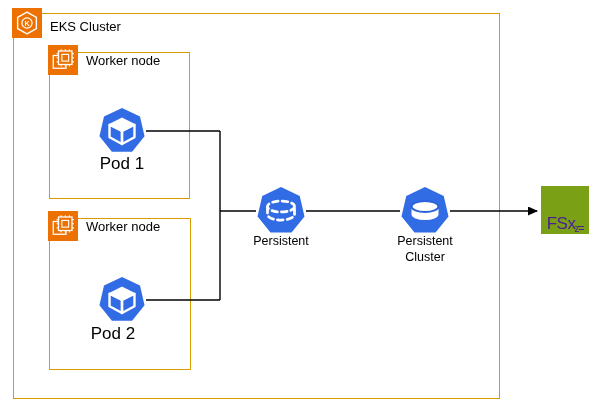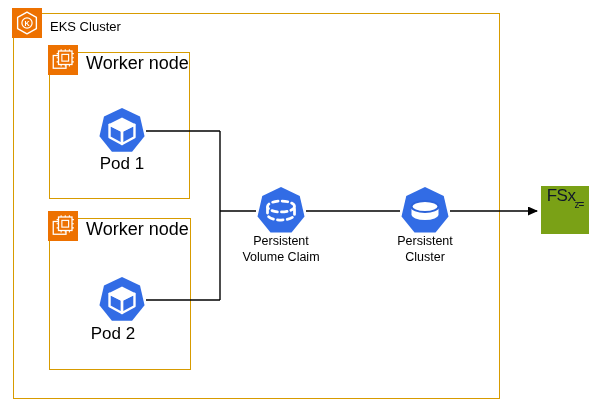--- a/index.html
+++ b/index.html
@@ -13,30 +13,30 @@
   html,body{background:#fff;}
   body{font-family:"Liberation Sans",sans-serif;color:#000;}
   .canvas{position:relative;width:602px;height:412px;background:#fff;overflow:hidden;}
 
   .group-box{position:absolute;border:1px solid var(--border_orange);background:transparent;z-index:1;}
   .wires{position:absolute;left:0;top:0;z-index:2;pointer-events:none;}
   .icon{position:absolute;z-index:3;}
   .lbl{position:absolute;z-index:4;white-space:nowrap;text-align:center;}
 
   .cluster-label{left:50px;top:19px;font-size:13px;}
-  .worker-label{font-size:18px;}
+  .worker-label{font-size:13px;}
   .pod-label{font-size:17px;text-align:center;width:48px;}
   .stack-label{font-size:12.5px;text-align:center;width:100px;line-height:16px;}
 
   .hepta{fill:var(--k8s_blue);}
   .aws-tile{fill:var(--aws_orange);}
   .fsx-box{
     position:absolute;left:541px;top:186px;width:48px;height:48px;
-    background:var(--fsx_green);z-index:3;color:#0f172a;
-    display:flex;align-items:flex-start;justify-content:center;
+    background:var(--fsx_green);z-index:3;color:#4c1d95;
+    display:flex;align-items:flex-end;justify-content:center;
   }
   .fsx-main{font-size:17px;letter-spacing:-0.5px;}
   .fsx-sub{font-size:10px;margin-top:13px;margin-left:-1px;letter-spacing:-1px;}
 </style>
 </head>
 <body>
 
 <div class="canvas">
 
   <div class="group-box" style="left:13px;top:13px;width:487px;height:386px;"></div>
@@ -122,21 +122,20 @@
 
   <div class="icon" style="left:256px;top:186px;width:50px;height:50px;">
     <svg width="50" height="50" viewBox="0 0 100 100">
       <polygon class="hepta" points="50,2 87.5,20 97,61 71,93 29,93 3,61 12.5,20"></polygon>
       <ellipse cx="50" cy="41" rx="27" ry="11" fill="none" stroke="#fff" stroke-width="5.5" stroke-dasharray="11 8" stroke-linecap="round"></ellipse>
       <path d="M23,43 v14 a27,11 0 0 0 54,0 v-14" fill="none" stroke="#fff" stroke-width="5.5" stroke-dasharray="11 8" stroke-linecap="round"></path>
     </svg>
   </div>
   <div class="lbl stack-label" style="left:231px;top:233px;">
     <div>Persistent</div>
-    <div>Volume Claim</div>
   </div>
 
   <div class="icon" style="left:400px;top:186px;width:50px;height:50px;">
     <svg width="50" height="50" viewBox="0 0 100 100">
       <polygon class="hepta" points="50,2 87.5,20 97,61 71,93 29,93 3,61 12.5,20"></polygon>
       <path d="M23,41 v16 a27,11 0 0 0 54,0 v-16 z" fill="#fff"></path>
       <ellipse cx="50" cy="41" rx="27" ry="11" fill="#fff" stroke="#2b62d9" stroke-width="4" class="pv-rim"></ellipse>
     </svg>
   </div>
   <div class="lbl stack-label" style="left:375px;top:233px;">

